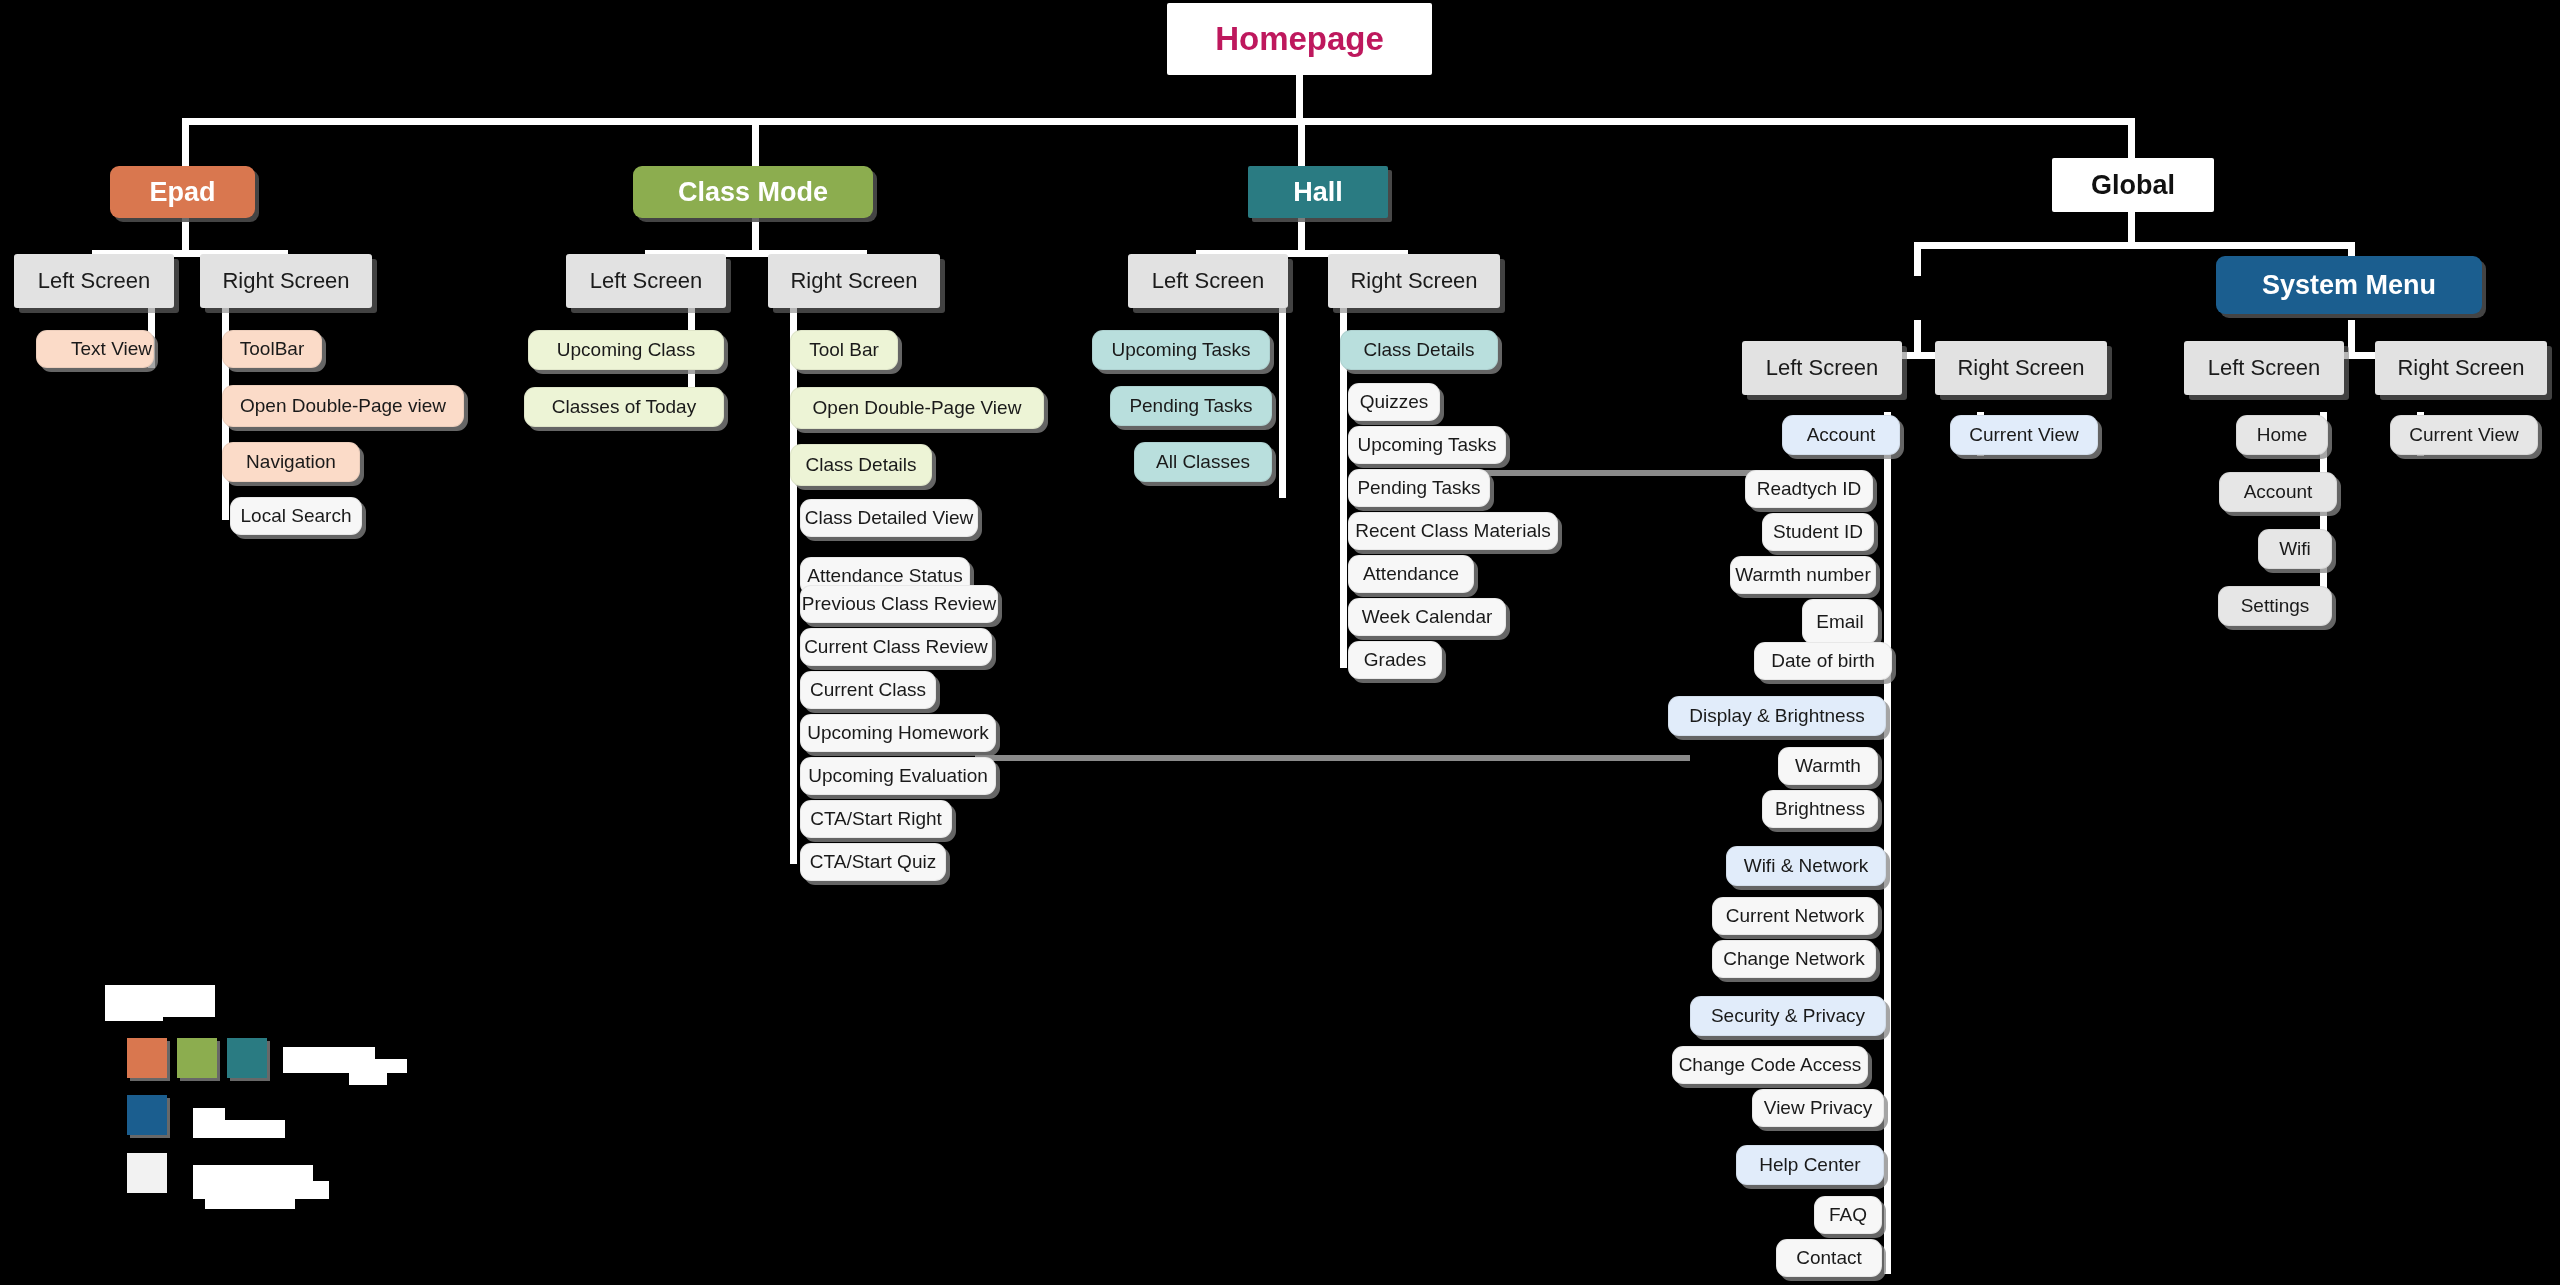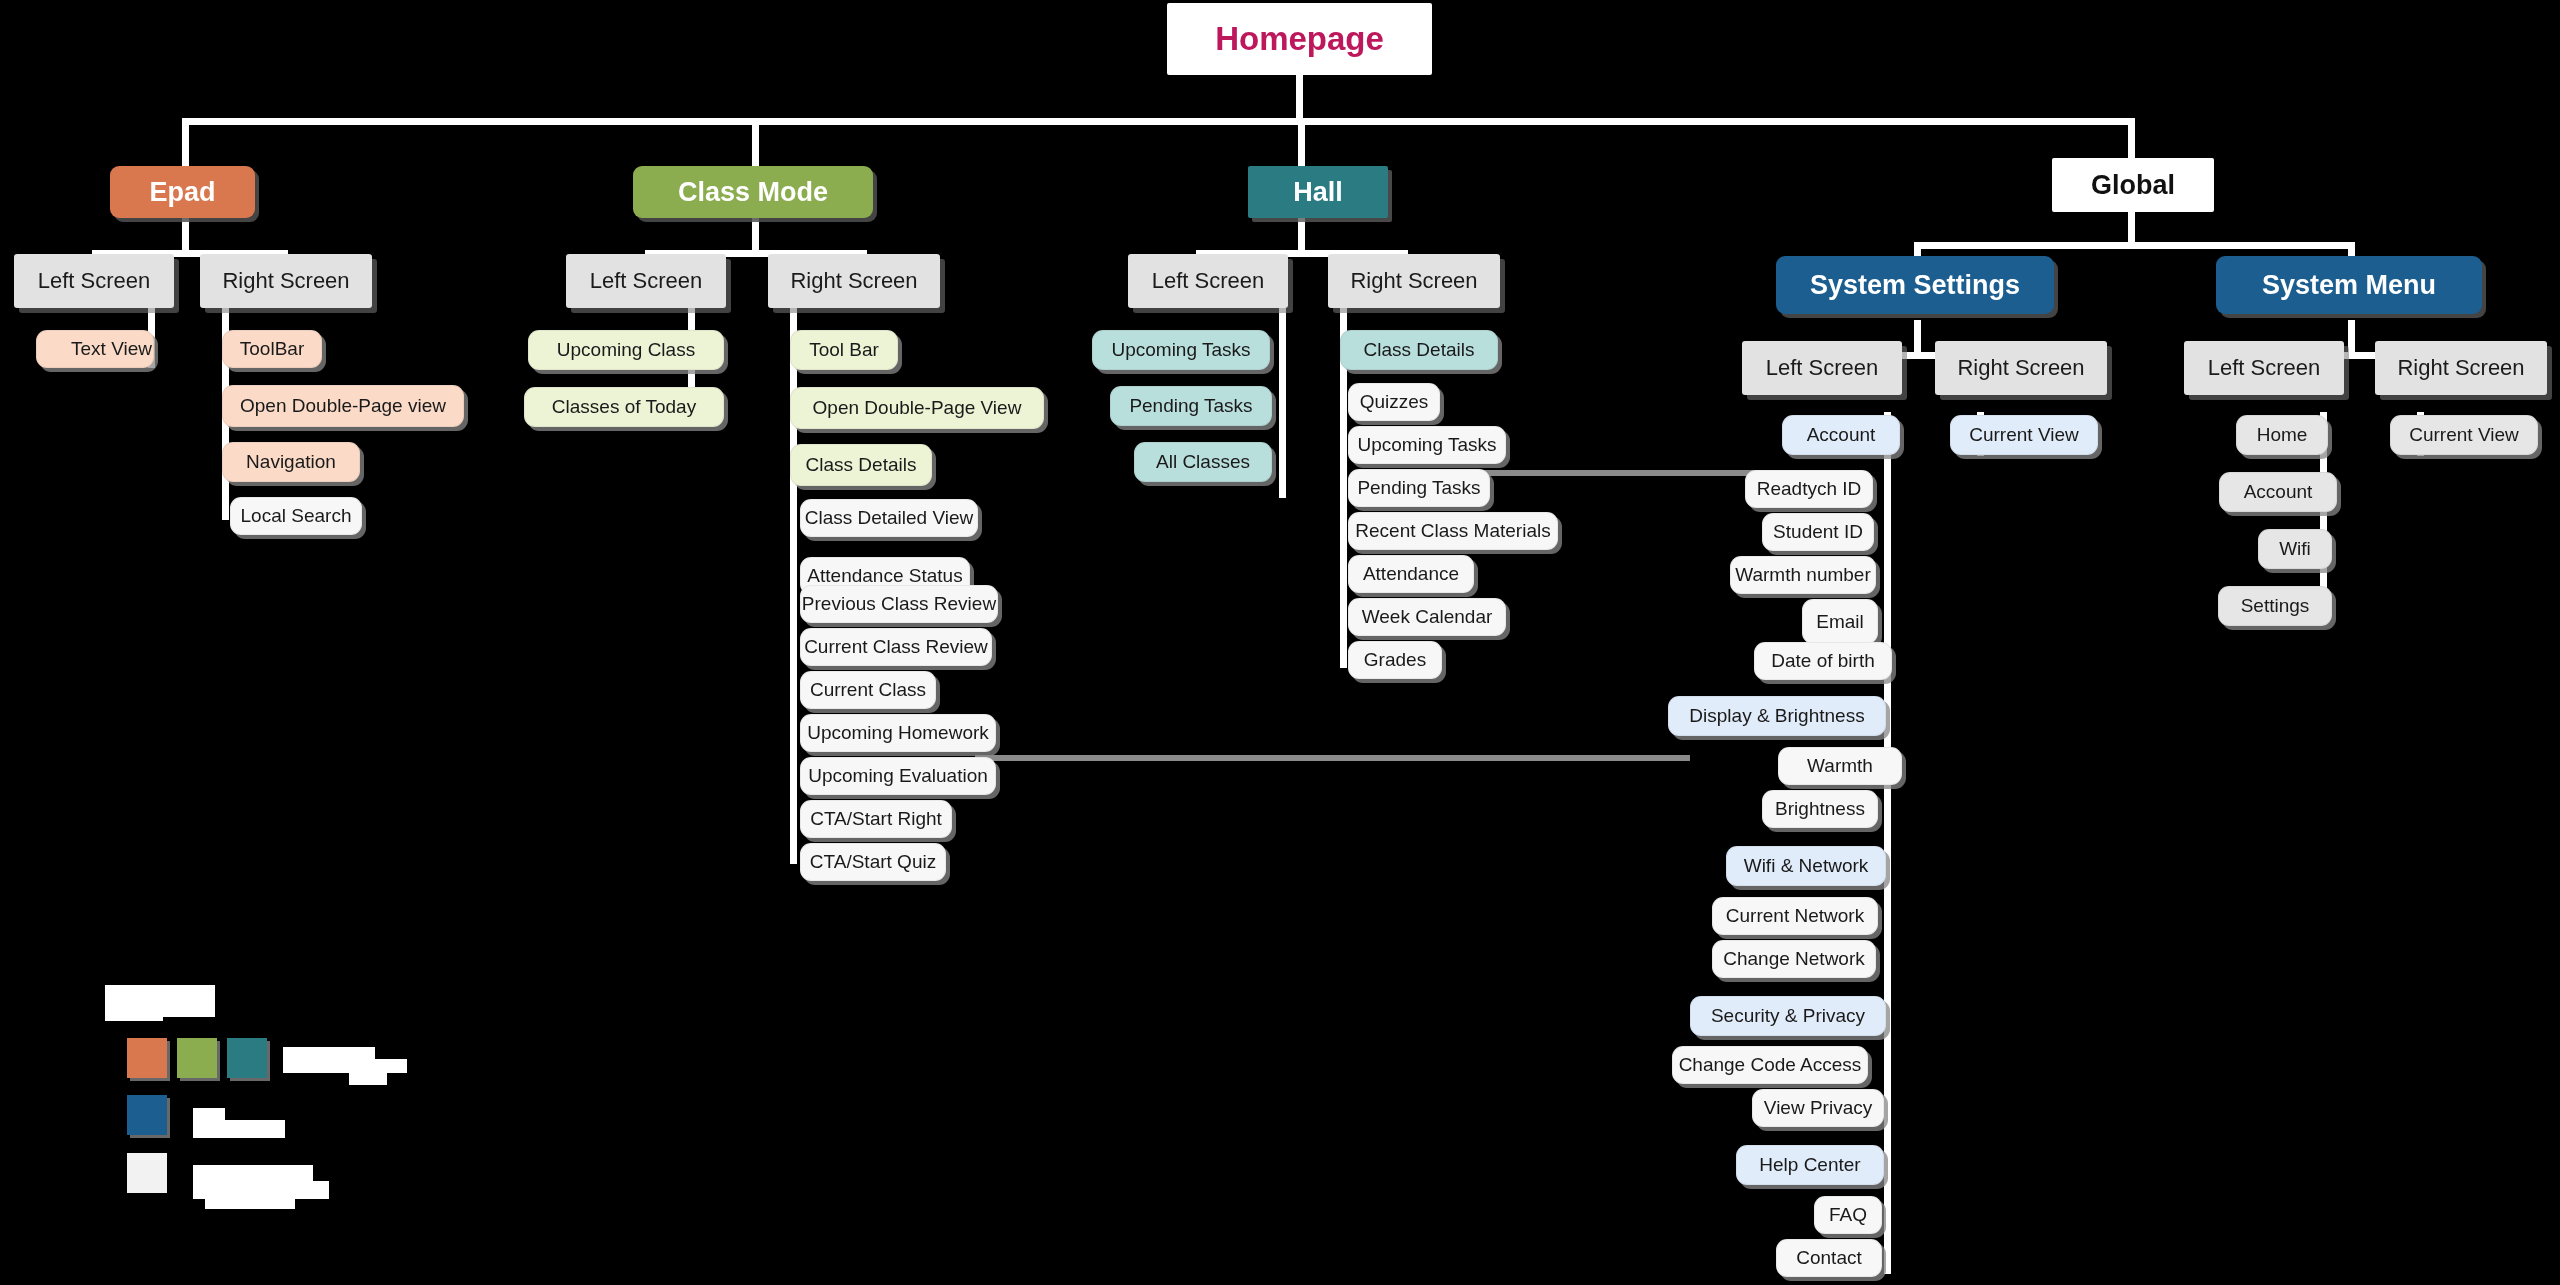--- a/index.html
+++ b/index.html
@@ -170,33 +170,32 @@
   <div class="node n-pill white" style="left:1348px;top:383px;width:92px;height:38px;">Quizzes</div>
   <div class="node n-pill white" style="left:1348px;top:426px;width:158px;height:38px;">Upcoming Tasks</div>
   <div class="node n-pill white" style="left:1348px;top:469px;width:142px;height:38px;">Pending Tasks</div>
   <div class="node n-pill white" style="left:1348px;top:512px;width:210px;height:38px;">Recent Class Materials</div>
   <div class="node n-pill white" style="left:1348px;top:555px;width:126px;height:38px;">Attendance</div>
   <div class="node n-pill white" style="left:1348px;top:598px;width:158px;height:38px;">Week Calendar</div>
   <div class="node n-pill white" style="left:1348px;top:641px;width:94px;height:38px;">Grades</div>
 
   <div class="node n-plain" style="left:2052px;top:158px;width:162px;height:54px;">Global</div>
 
-  <div class="node n-mod" style="left:1776px;top:256px;width:278px;height:58px;background:#1b5e8f;">System Settings</div>
   <div class="node n-screen" style="left:1742px;top:341px;width:160px;height:54px;">Left Screen</div>
   <div class="node n-screen" style="left:1935px;top:341px;width:172px;height:54px;">Right Screen</div>
 
   <div class="node n-pill blue" style="left:1782px;top:415px;width:118px;height:40px;">Account</div>
   <div class="node n-pill white" style="left:1745px;top:470px;width:128px;height:38px;">Readtych ID</div>
   <div class="node n-pill white" style="left:1762px;top:513px;width:112px;height:38px;">Student ID</div>
   <div class="node n-pill white" style="left:1730px;top:556px;width:146px;height:38px;">Warmth number</div>
   <div class="node n-pill white" style="left:1802px;top:599px;width:76px;height:45px;">Email</div>
   <div class="node n-pill white" style="left:1754px;top:642px;width:138px;height:38px;">Date of birth</div>
 
   <div class="node n-pill blue" style="left:1668px;top:696px;width:218px;height:40px;">Display &amp; Brightness</div>
-  <div class="node n-pill white" style="left:1778px;top:747px;width:124px;height:38px;">Warmth</div>
+  <div class="node n-pill white" style="left:1778px;top:747px;width:100px;height:38px;">Warmth</div>
   <div class="node n-pill white" style="left:1762px;top:790px;width:116px;height:38px;">Brightness</div>
 
   <div class="node n-pill blue" style="left:1726px;top:846px;width:160px;height:40px;">Wifi &amp; Network</div>
   <div class="node n-pill white" style="left:1712px;top:897px;width:166px;height:38px;">Current Network</div>
   <div class="node n-pill white" style="left:1712px;top:940px;width:164px;height:38px;">Change Network</div>
 
   <div class="node n-pill blue" style="left:1690px;top:996px;width:196px;height:40px;">Security &amp; Privacy</div>
   <div class="node n-pill white" style="left:1672px;top:1046px;width:196px;height:38px;">Change Code Access</div>
   <div class="node n-pill white" style="left:1752px;top:1089px;width:132px;height:38px;">View Privacy</div>
 

